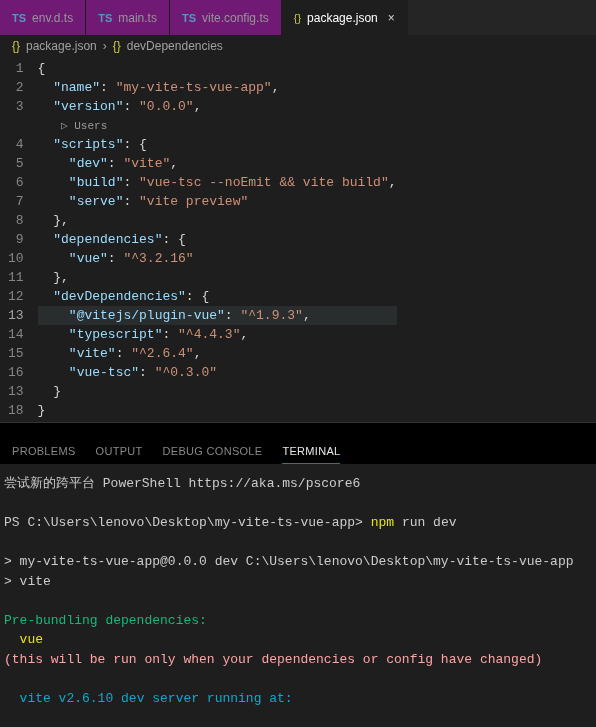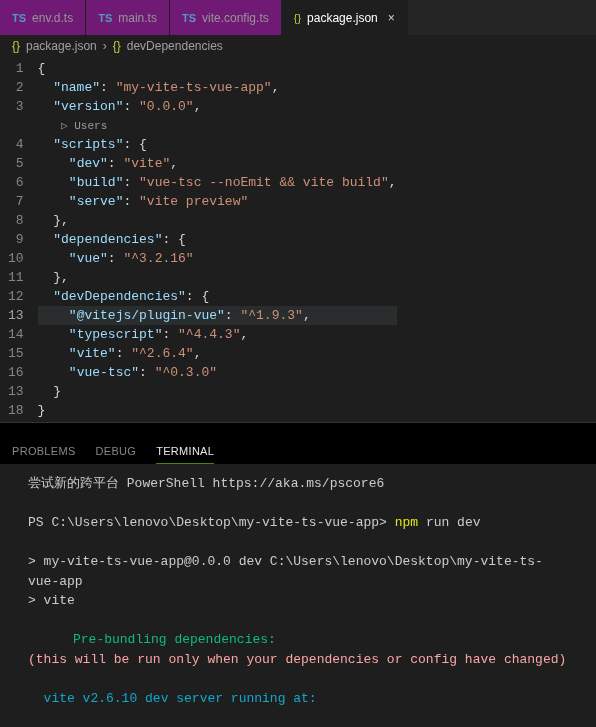--- a/index.html
+++ b/index.html
@@ -90,30 +90,30 @@
   cursor: pointer;
   letter-spacing: 0.3px;
 }
 .panel-tab.active {
   color: #e7e7e7;
   border-bottom: 1px solid #4d7c0f;
 }
 .terminal {
   flex: 1;
   background: #1e1e1e;
-  padding: 10px 28px;
+  padding: 10px 4px;
   font-size: 13px;
   line-height: 1.5;
   color: #cccccc;
   overflow: hidden;
 }
 .terminal .line { white-space: pre-wrap; }
 .yellow { color: #e5e510; }
 .cyan { color: #11a8cd; }
-.green { color: #0dbc79; margin-left: 45px; }
+.green { color: #0dbc79; }
 .grayish { color: #fca5a5; }
 </style>
 </head>
 <body>
 
 <div class="tab-bar">
   <div class="tab">
     <span class="ts-icon">TS</span>
     <span>env.d.ts</span>
   </div>
@@ -180,30 +180,32 @@
     <div class="line">    <span class="k">"typescript"</span><span class="pn">: </span><span class="s">"^4.4.3"</span><span class="pn">,</span></div>
     <div class="line">    <span class="k">"vite"</span><span class="pn">: </span><span class="s">"^2.6.4"</span><span class="pn">,</span></div>
     <div class="line">    <span class="k">"vue-tsc"</span><span class="pn">: </span><span class="s">"^0.3.0"</span></div>
     <div class="line">  <span class="pn">}</span></div>
     <div class="line"><span class="pn">}</span></div>
   </div>
 </div>
 
 <div class="panel-tabs">
   <div class="panel-tab">PROBLEMS</div>
-  <div class="panel-tab">DEBUG</div>
+  <div class="panel-tab">OUTPUT</div>
+  <div class="panel-tab">DEBUG CONSOLE</div>
   <div class="panel-tab active">TERMINAL</div>
 </div>
 
 <div class="terminal">
   <div class="line">尝试新的跨平台 PowerShell https://aka.ms/pscore6</div>
   <div class="line">&nbsp;</div>
   <div class="line"><span>PS C:\Users\lenovo\Desktop\my-vite-ts-vue-app&gt; </span><span class="yellow">npm</span><span> run dev</span></div>
   <div class="line">&nbsp;</div>
   <div class="line">&gt; my-vite-ts-vue-app@0.0.0 dev C:\Users\lenovo\Desktop\my-vite-ts-vue-app</div>
   <div class="line">&gt; vite</div>
   <div class="line">&nbsp;</div>
   <div class="line green">Pre-bundling dependencies:</div>
+  <div class="line yellow">  vue</div>
   <div class="line grayish">(this will be run only when your dependencies or config have changed)</div>
   <div class="line">&nbsp;</div>
   <div class="line cyan">  vite v2.6.10 dev server running at:</div>
 
 </div>
 
 </body></html>

